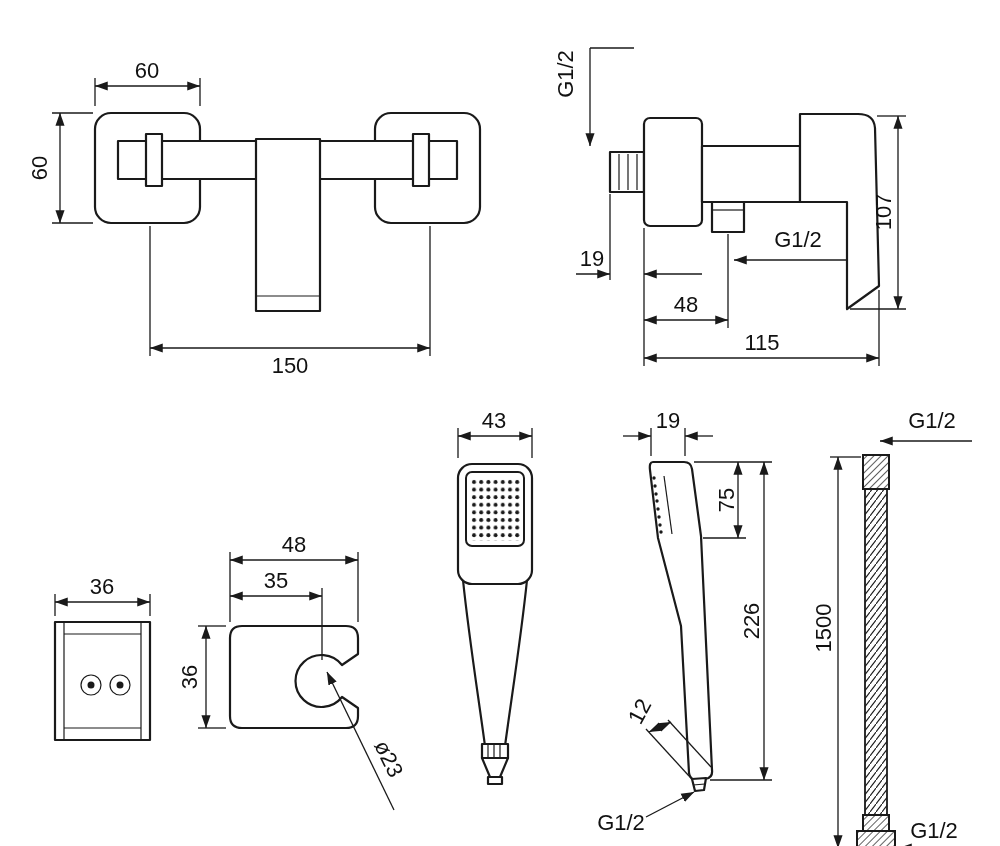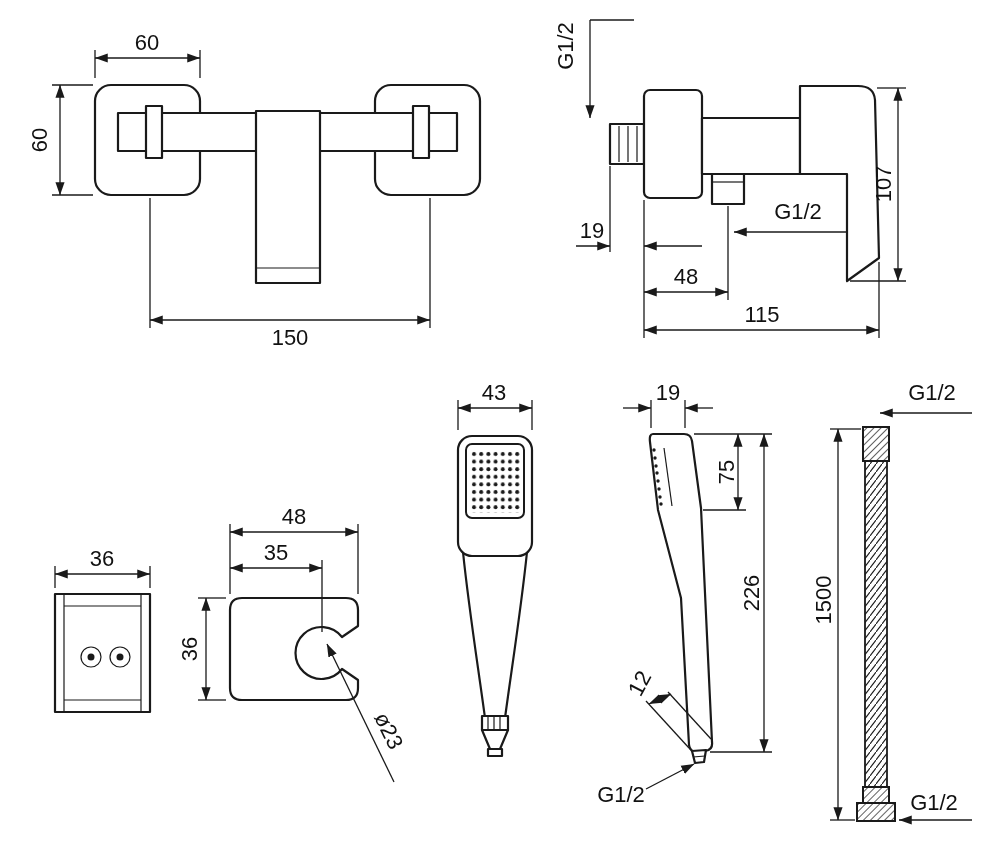--- a/index.html
+++ b/index.html
@@ -3,21 +3,21 @@
 <meta charset="utf-8">
 <style>
   html, body {
     margin: 0;
     padding: 0;
     background: #ffffff;
     width: 1000px;
     height: 846px;
     font-family: "Liberation Sans", sans-serif;
   }
-  .canvas-wrap { width: 1000px; height: 642px; }
+  .canvas-wrap { width: 1000px; height: 642px; margin-top: 28px; }
   .outline {
     fill: #ffffff;
     stroke: #1a1a1a;
     stroke-width: 2.2;
     stroke-linejoin: round;
     stroke-linecap: round;
   }
   .thin {
     fill: none;
     stroke: #1a1a1a;

